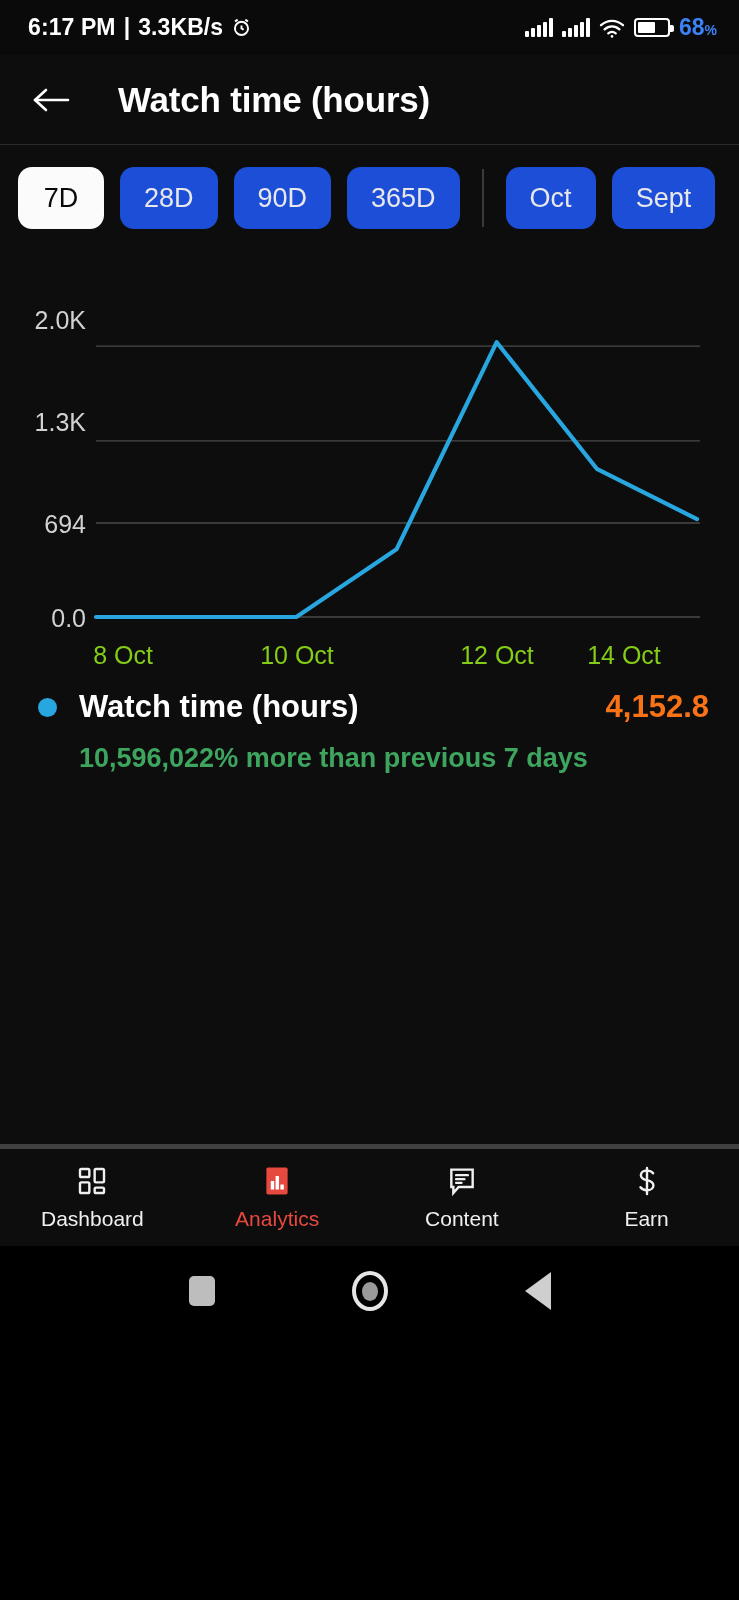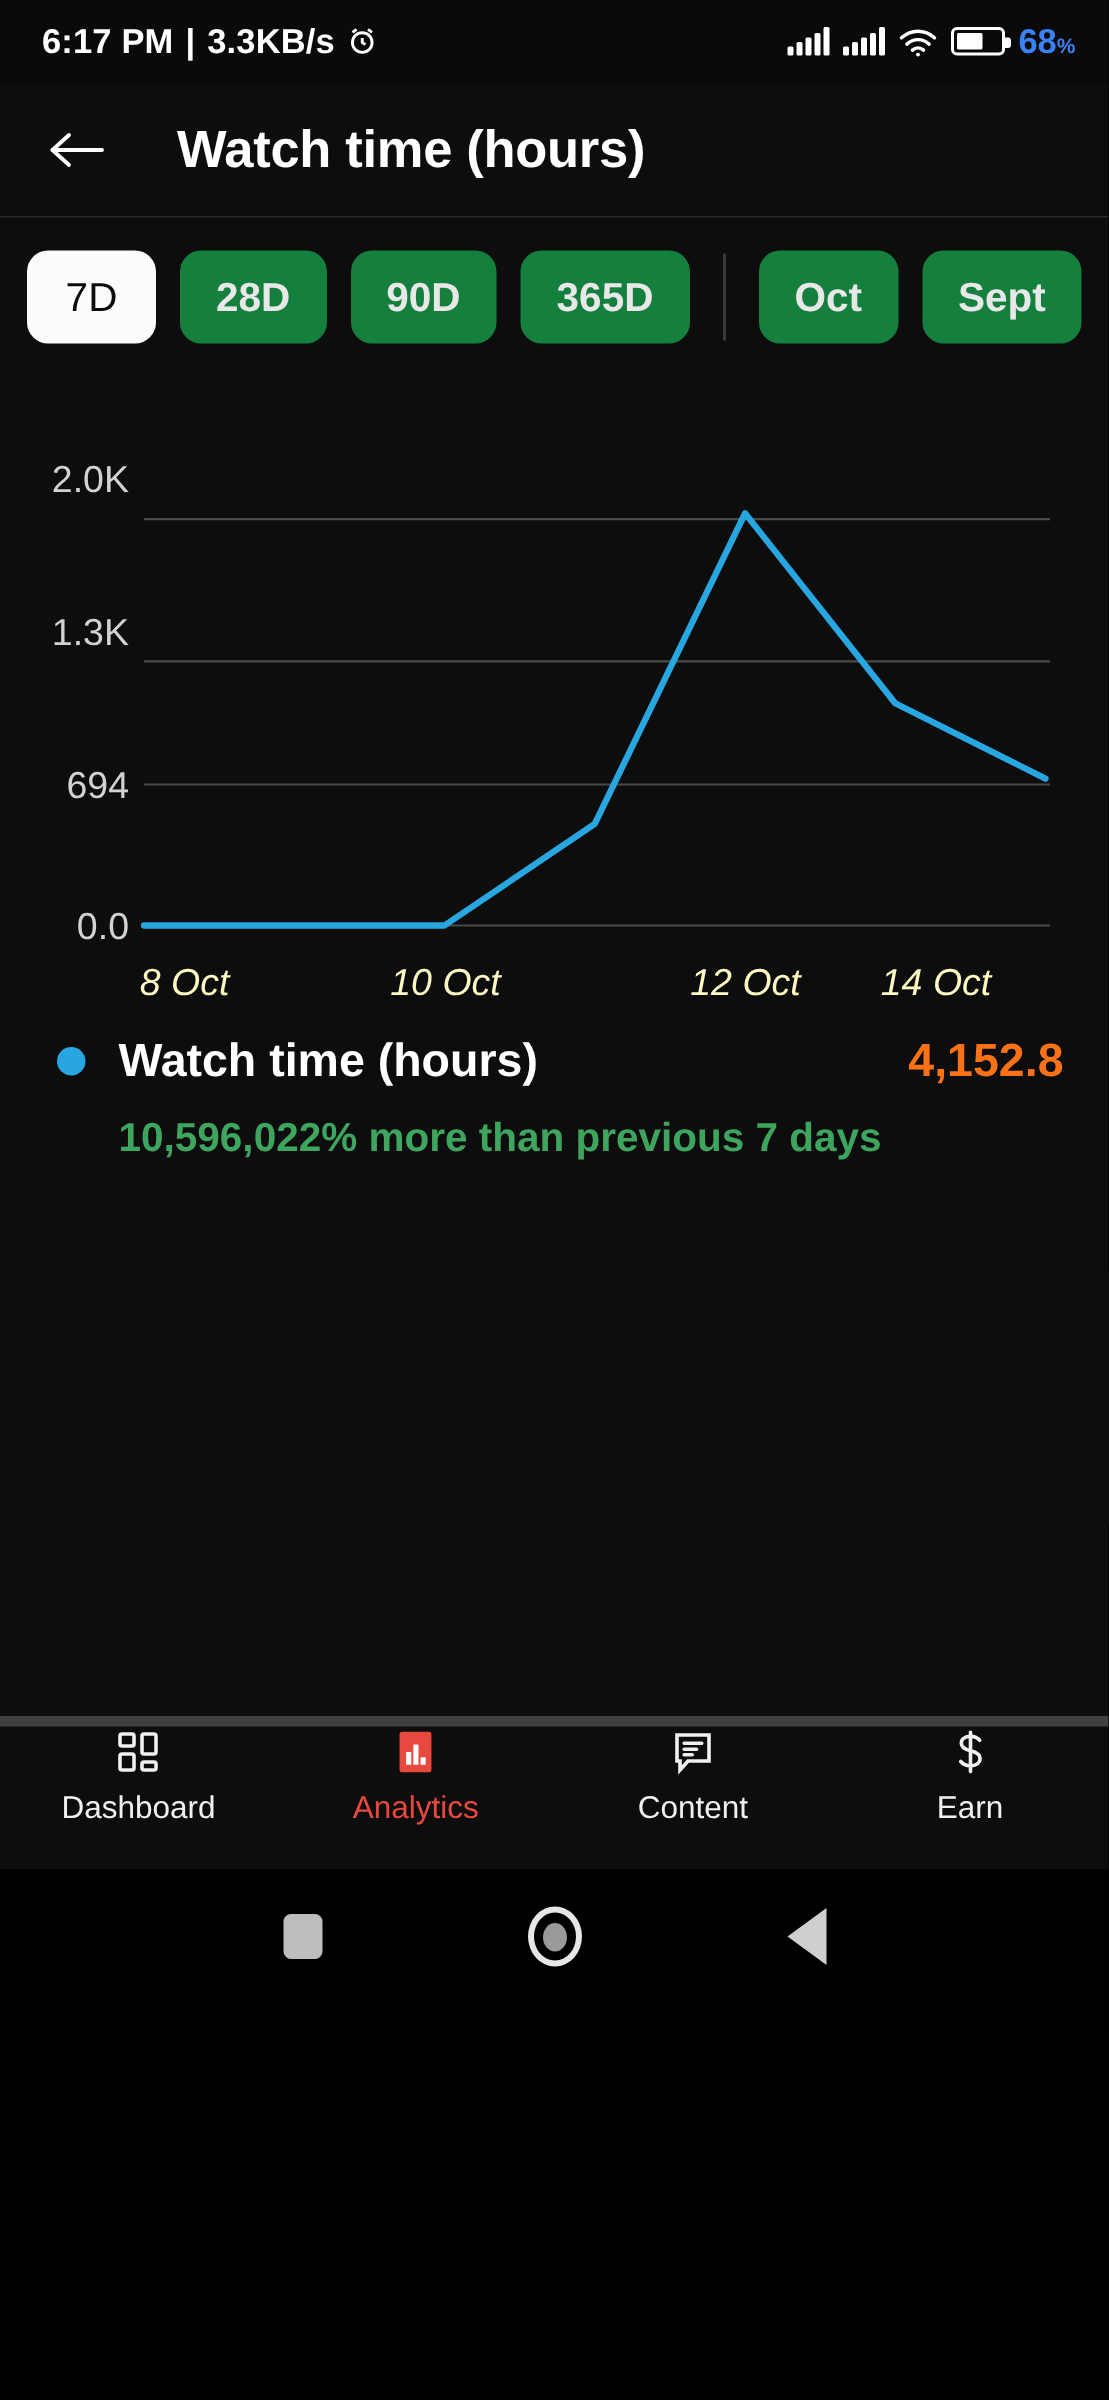--- a/index.html
+++ b/index.html
@@ -73,23 +73,23 @@
   
   .chiprow {
     display: flex; align-items: center; gap: 16px;
     padding: 22px 0 20px 18px;
     overflow: hidden;
     flex: 0 0 auto;
   }
   .chip {
     height: 62px; min-width: 86px;
     border-radius: 14px;
-    background: #15803d; color: #e8e8e8;
+    background: #1d4ed8; color: #e8e8e8;
     display: flex; align-items: center; justify-content: center;
-    font-size: 27px; font-weight: 700;
+    font-size: 27px; font-weight: 400;
     padding: 0 24px;
     white-space: nowrap;
     cursor: pointer;
     flex: 0 0 auto;
   }
   .chip.active { background: #fbfbfb; color: #0a0a0a; font-weight: 400; }
   .chip-div {
     width: 2px; height: 58px; background: #3a3a3a; flex: 0 0 auto; margin: 0 6px;
   }
 
@@ -99,23 +99,22 @@
     height: 400px;
     margin-top: 10px;
     flex: 0 0 auto;
   }
   .chart-svg { display: block; }
   .ylab {
     position: absolute; left: 0; width: 86px; text-align: right;
     color: #d2d2d2; font-size: 25px;
   }
   .xlab {
-    position: absolute; color: #fef9c3; font-size: 25px;
+    position: absolute; color: #84cc16; font-size: 25px;
     transform: translateX(-50%);
-    font-style: italic;
   }
 
   
   .summary { padding: 30px 30px 0 30px; flex: 0 0 auto; }
   .sum-row {
     display: flex; align-items: center; gap: 22px;
   }
   .legend-dot {
     width: 19px; height: 19px; border-radius: 50%; background: #27a6e0;
     flex: 0 0 auto; margin-left: 8px;
@@ -125,23 +124,23 @@
   .sum-delta {
     color: #3ea55f; font-size: 27px; font-weight: 700;
     margin: 18px 0 0 49px;
   }
 
   .spacer { flex: 1 1 auto; }
 
   
   .bottomnav {
     height: 102px;
-    border-top: 7px solid #404040;
+    border-top: 5px solid #404040;
     background: #0d0d0d;
-    display: flex; align-items: flex-start;
+    display: flex; align-items: center;
     flex: 0 0 auto;
   }
   .navitem {
     flex: 1 1 0; display: flex; flex-direction: column;
     align-items: center; justify-content: center; gap: 9px;
     cursor: pointer;
   }
   .navicon { height: 34px; display: flex; align-items: center; justify-content: center; }
   .navlabel { color: #f0f0f0; font-size: 21px; }
   .navitem.active .navlabel { color: #e8493f; }

